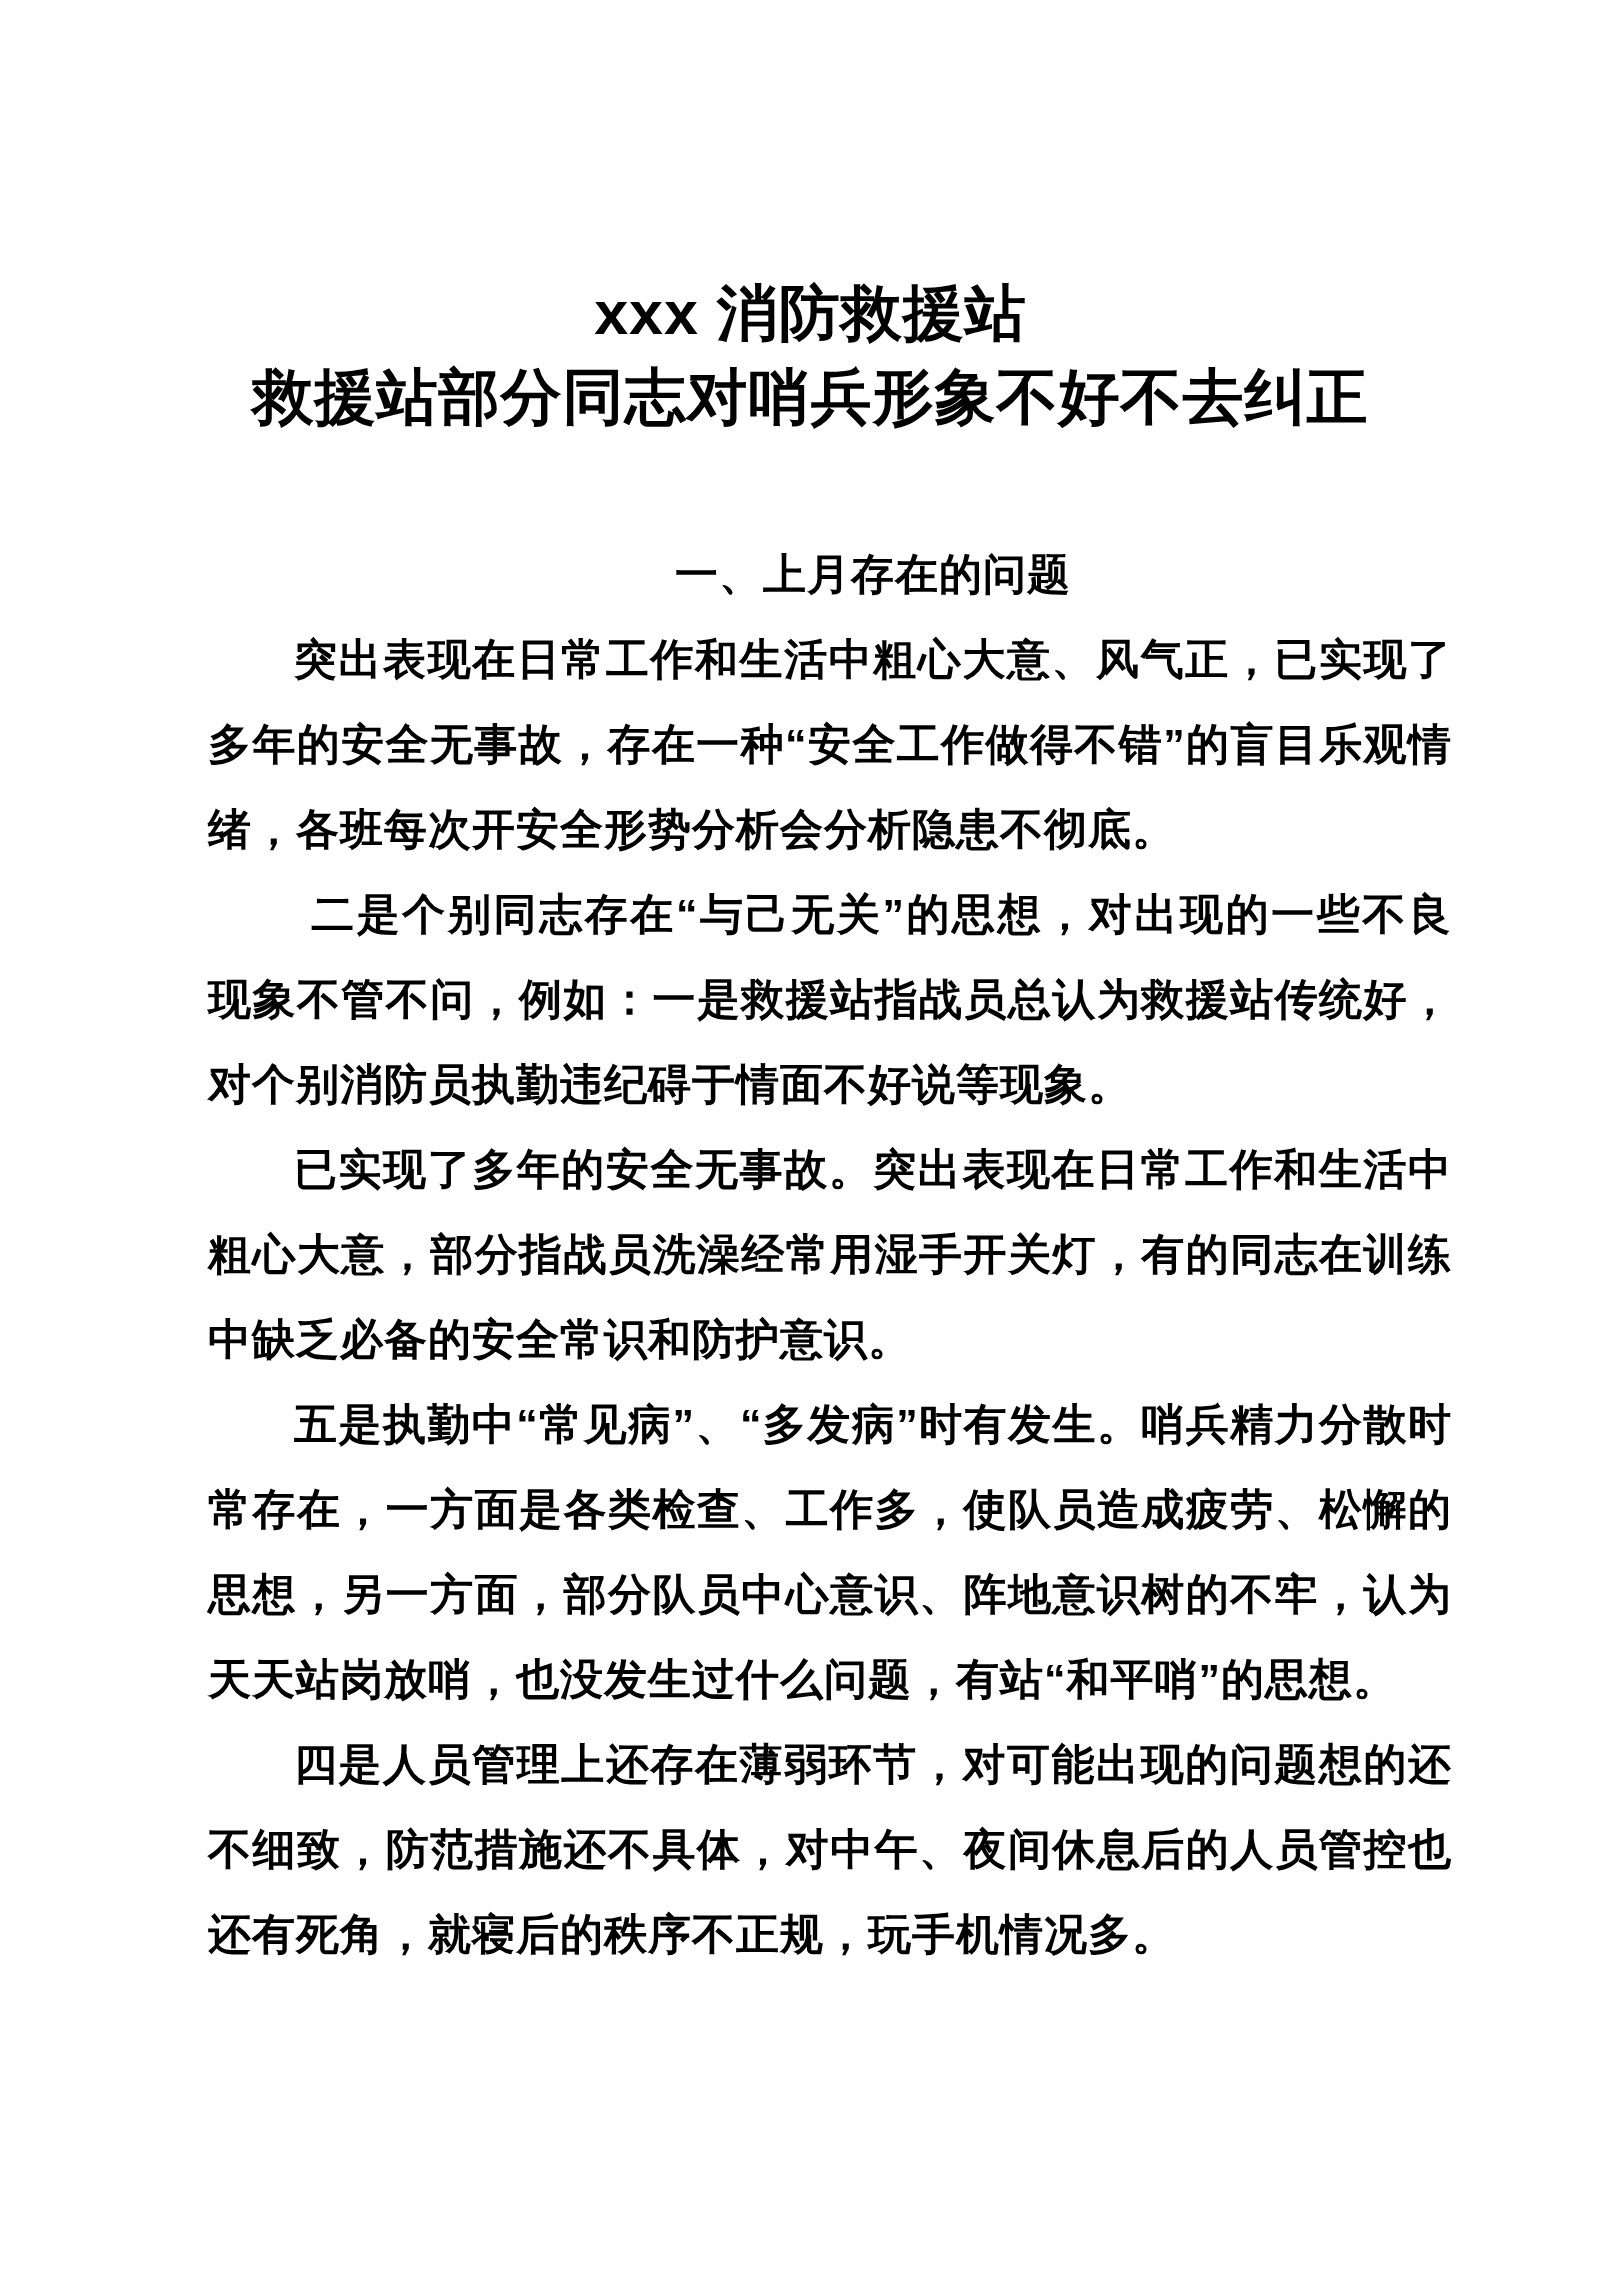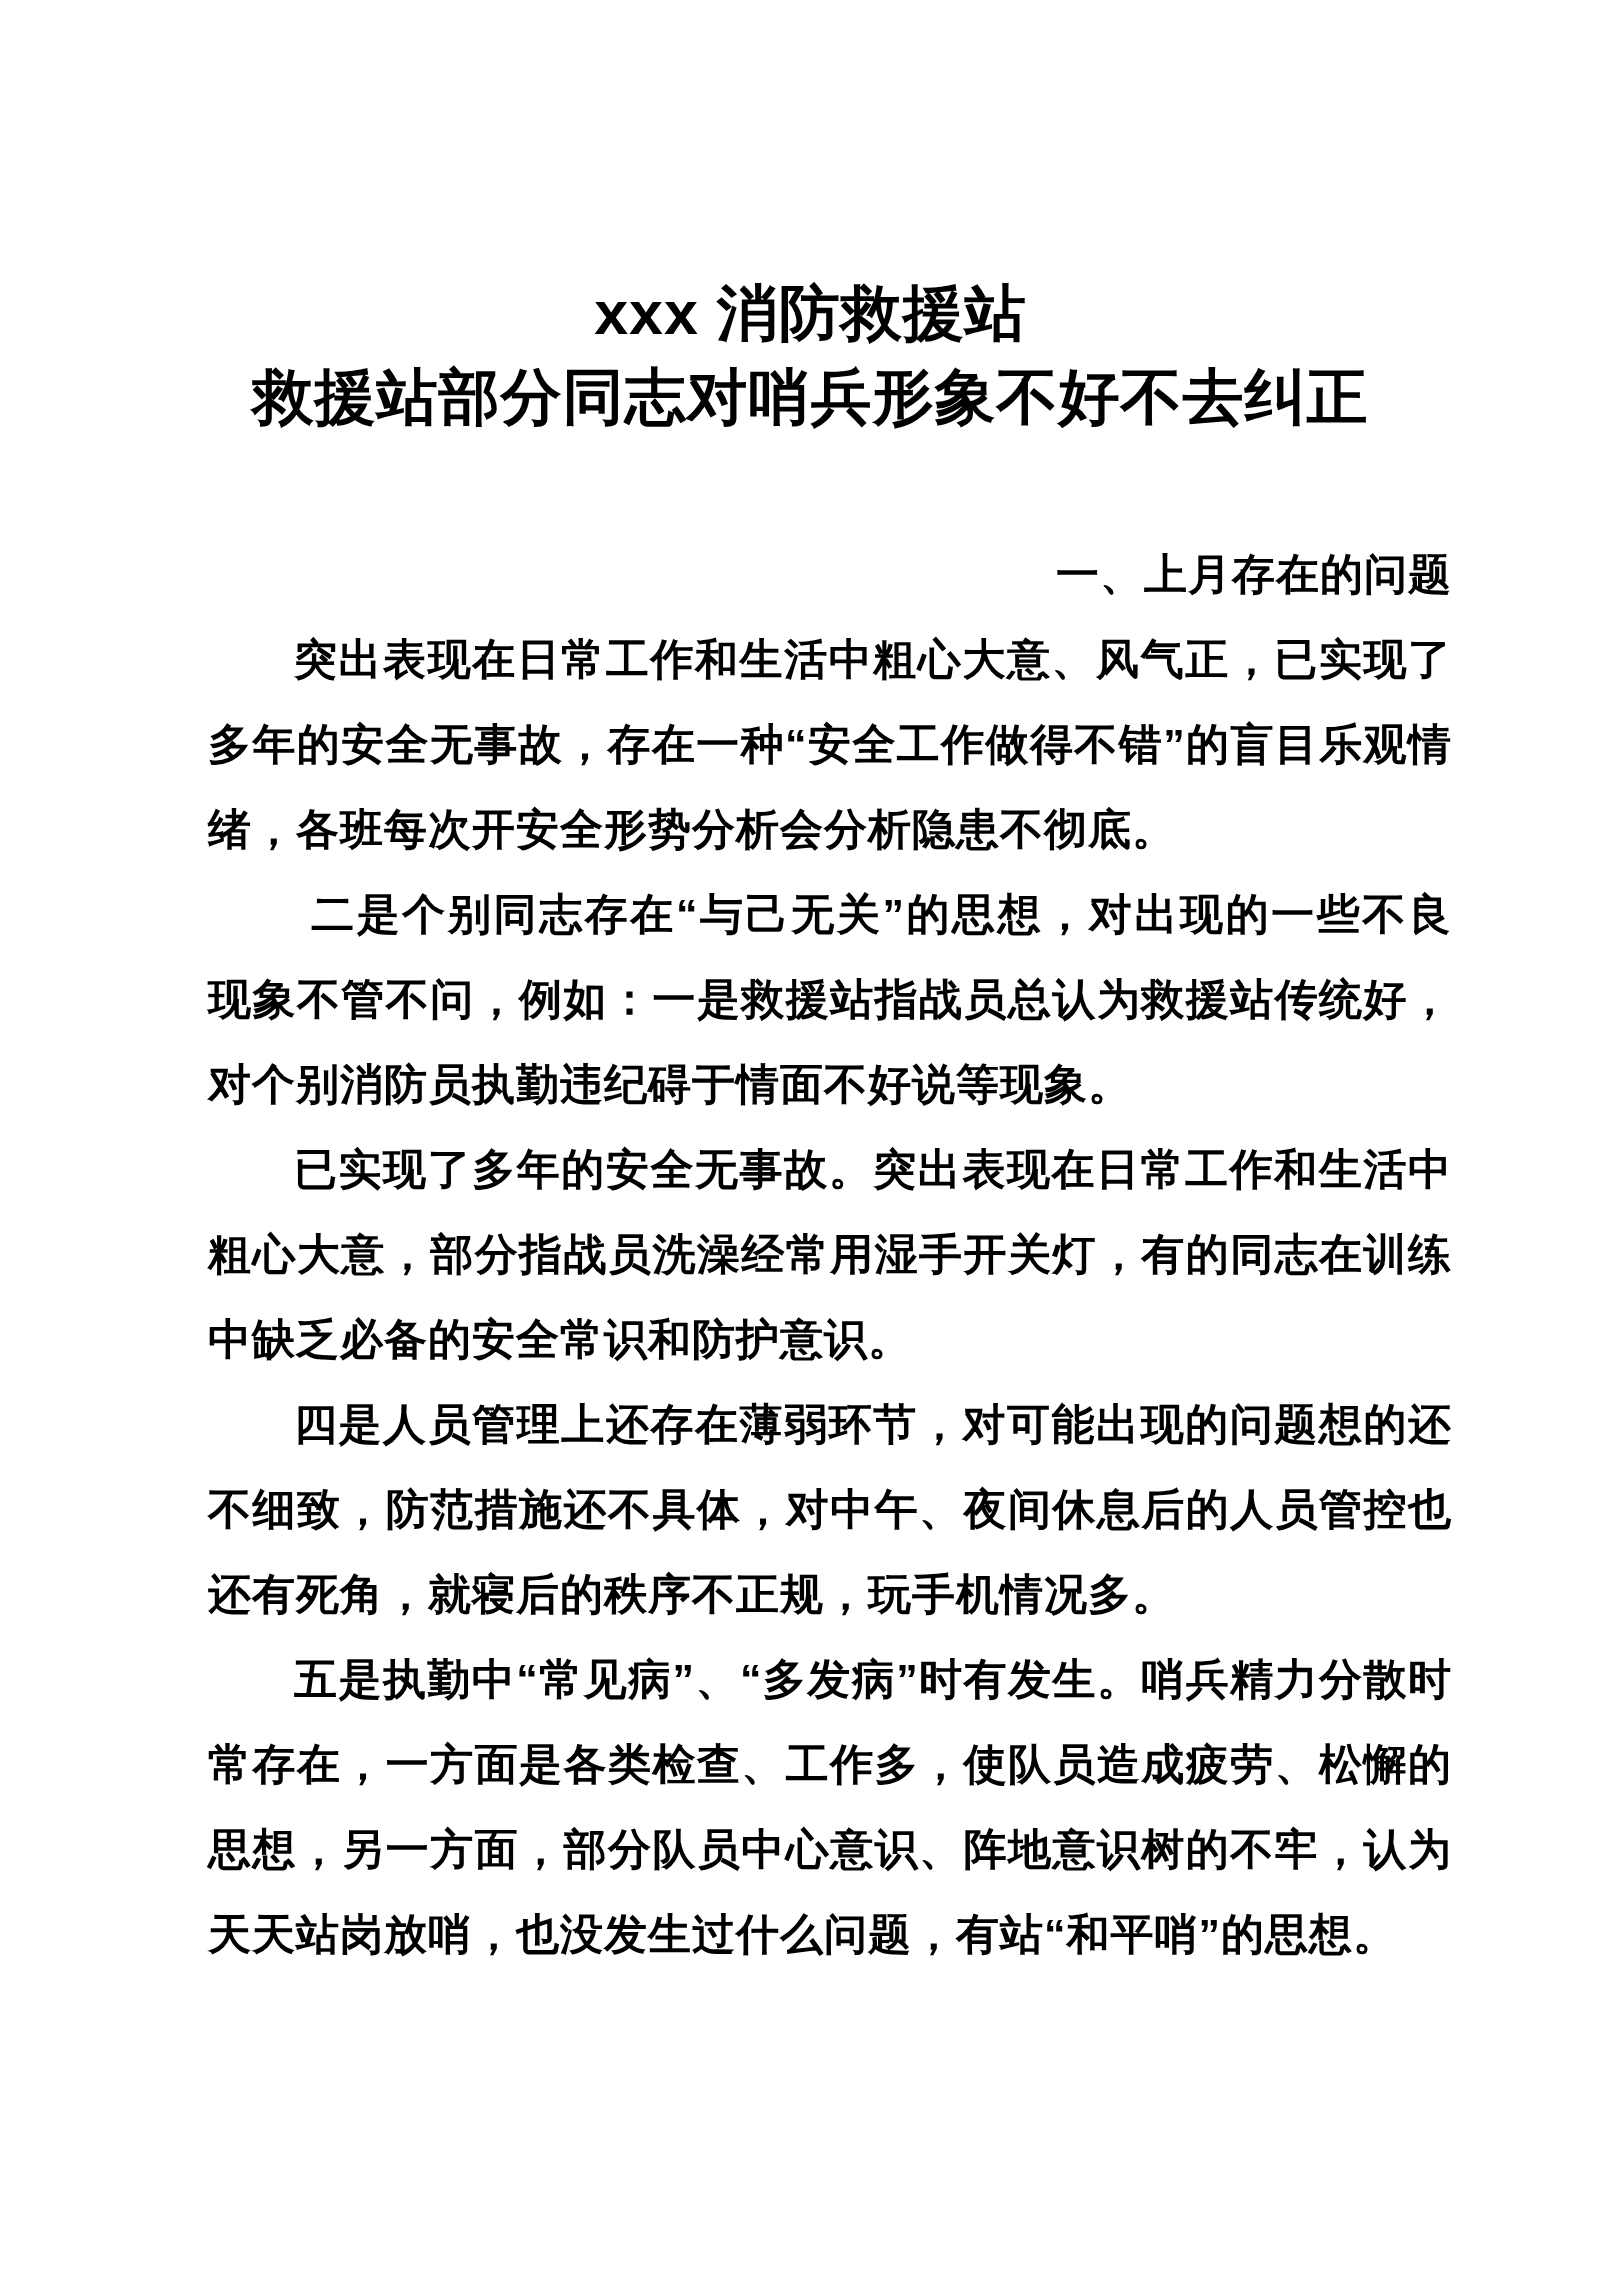--- a/index.html
+++ b/index.html
@@ -39,21 +39,21 @@
     letter-spacing: 1px;
     text-align: justify;
     text-justify: inter-character;
   }
   .body-block p {
     margin: 0;
     padding: 0;
     text-indent: 2em;
   }
   .section-heading {
-    text-align: right;
+    text-align: center;
   }
   .paragraph.indent-extra {
     text-indent: 2.4em;
   }
 </style>
 </head>
 <body>
 
 <div class="page">
 
@@ -64,19 +64,19 @@
 
   <main class="body-block">
     <p class="section-heading">一、上月存在的问题</p>
 
     <p class="paragraph">突出表现在日常工作和生活中粗心大意、风气正，已实现了多年的安全无事故，存在一种“安全工作做得不错”的盲目乐观情绪，各班每次开安全形势分析会分析隐患不彻底。</p>
 
     <p class="paragraph indent-extra">二是个别同志存在“与己无关”的思想，对出现的一些不良现象不管不问，例如：一是救援站指战员总认为救援站传统好，对个别消防员执勤违纪碍于情面不好说等现象。</p>
 
     <p class="paragraph">已实现了多年的安全无事故。突出表现在日常工作和生活中粗心大意，部分指战员洗澡经常用湿手开关灯，有的同志在训练中缺乏必备的安全常识和防护意识。</p>
 
+    <p class="paragraph">五是执勤中“常见病”、“多发病”时有发生。哨兵精力分散时常存在，一方面是各类检查、工作多，使队员造成疲劳、松懈的思想，另一方面，部分队员中心意识、阵地意识树的不牢，认为天天站岗放哨，也没发生过什么问题，有站“和平哨”的思想。</p>
+
     <p class="paragraph">四是人员管理上还存在薄弱环节，对可能出现的问题想的还不细致，防范措施还不具体，对中午、夜间休息后的人员管控也还有死角，就寝后的秩序不正规，玩手机情况多。</p>
-
-    <p class="paragraph">五是执勤中“常见病”、“多发病”时有发生。哨兵精力分散时常存在，一方面是各类检查、工作多，使队员造成疲劳、松懈的思想，另一方面，部分队员中心意识、阵地意识树的不牢，认为天天站岗放哨，也没发生过什么问题，有站“和平哨”的思想。</p>
   </main>
 
 </div>
 
 
 </body></html>

